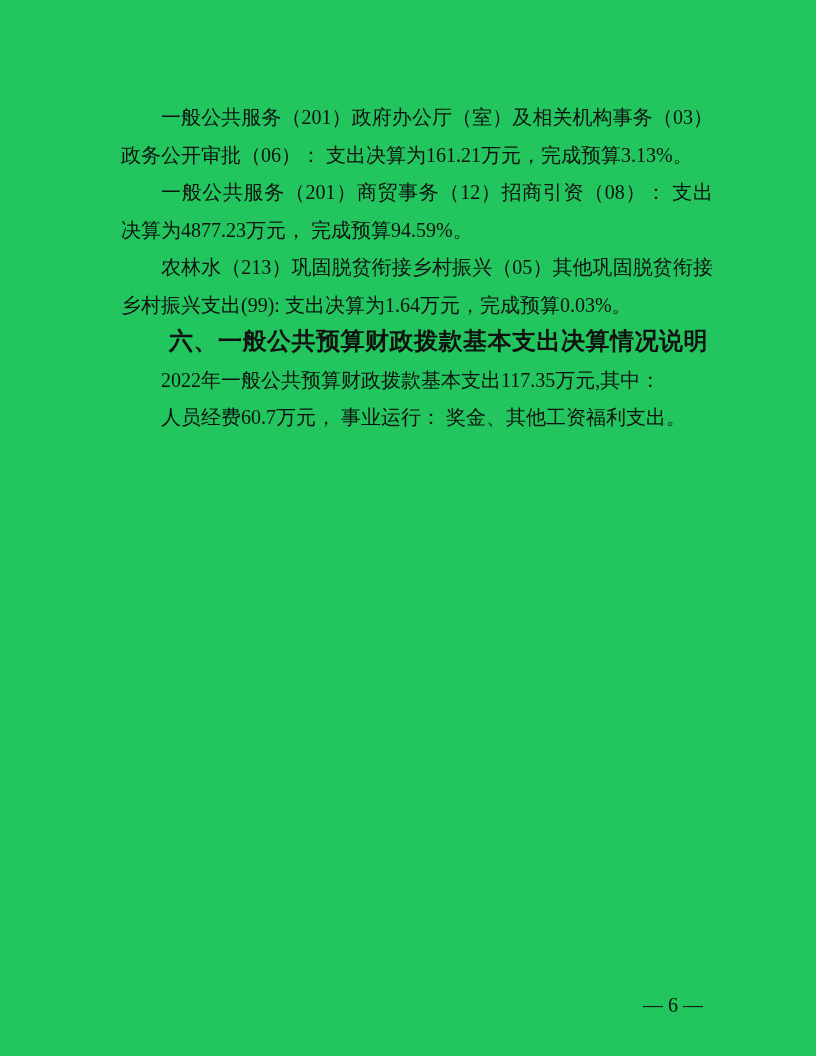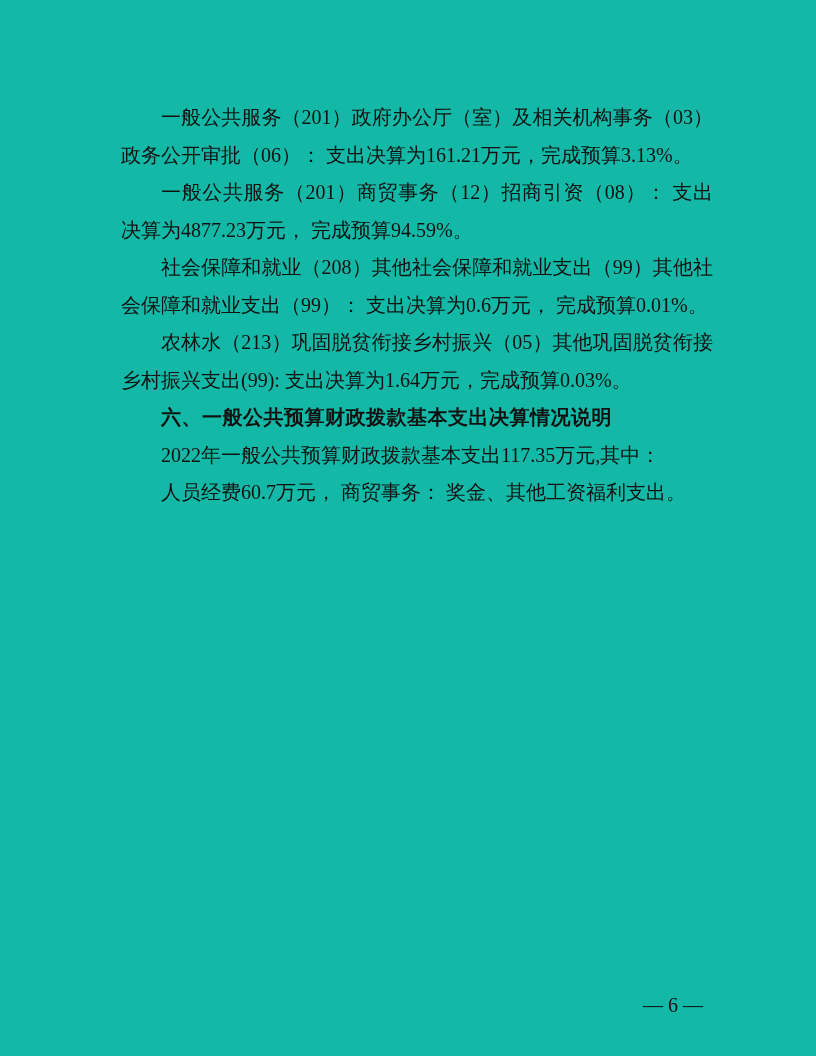--- a/index.html
+++ b/index.html
@@ -4,21 +4,21 @@
 <style>
   html, body {
     margin: 0;
     padding: 0;
     background: #ffffff;
   }
   .page {
     position: relative;
     width: 816px;
     height: 1056px;
-    background: #14b8a6;
+    background: #22c55e;
     color: #111111;
     font-family: "Liberation Serif", "DejaVu Serif", serif;
     overflow: hidden;
   }
   .content {
     position: absolute;
     left: 121px;
     top: 99px;
     width: 592px;
     font-size: 20px;
@@ -28,24 +28,24 @@
   }
   .content p {
     margin: 0;
     padding: 0;
     text-indent: 2em;
   }
   .content .heading {
     margin: 0;
     padding: 0;
     text-indent: 2em;
-    font-size: 20px;
+    font-size: 24px;
     line-height: 37.5px;
     font-weight: 700;
-    font-family: Liberation Sans, sans-serif;
+    font-family: Liberation Mono, monospace;
     letter-spacing: 0.5px;
   }
   .page-number {
     position: absolute;
     left: 121px;
     top: 991px;
     width: 582px;
     text-align: right;
     font-size: 20px;
     line-height: 28px;
@@ -53,20 +53,19 @@
     color: #111111;
   }
 </style>
 </head>
 <body>
 
 <div class="page">
   <div class="content">
     <p>一般公共服务（201）政府办公厅（室）及相关机构事务（03）政务公开审批（06）： 支出决算为161.21万元，完成预算3.13%。</p>
     <p>一般公共服务（201）商贸事务（12）招商引资（08）： 支出决算为4877.23万元， 完成预算94.59%。</p>
-    <p>社会保障和就业（208）其他社会保障和就业支出（99）其他社会保障和就业支出（99）： 支出决算为0.6万元， 完成预算0.01%。</p>
     <p>农林水（213）巩固脱贫衔接乡村振兴（05）其他巩固脱贫衔接乡村振兴支出(99): 支出决算为1.64万元，完成预算0.03%。</p>
     <div class="heading">六、一般公共预算财政拨款基本支出决算情况说明</div>
     <p>2022年一般公共预算财政拨款基本支出117.35万元,其中：</p>
-    <p>人员经费60.7万元， 商贸事务： 奖金、其他工资福利支出。</p>
+    <p>人员经费60.7万元， 事业运行： 奖金、其他工资福利支出。</p>
   </div>
   <div class="page-number">— 6 —</div>
 </div>
 
 </body></html>

